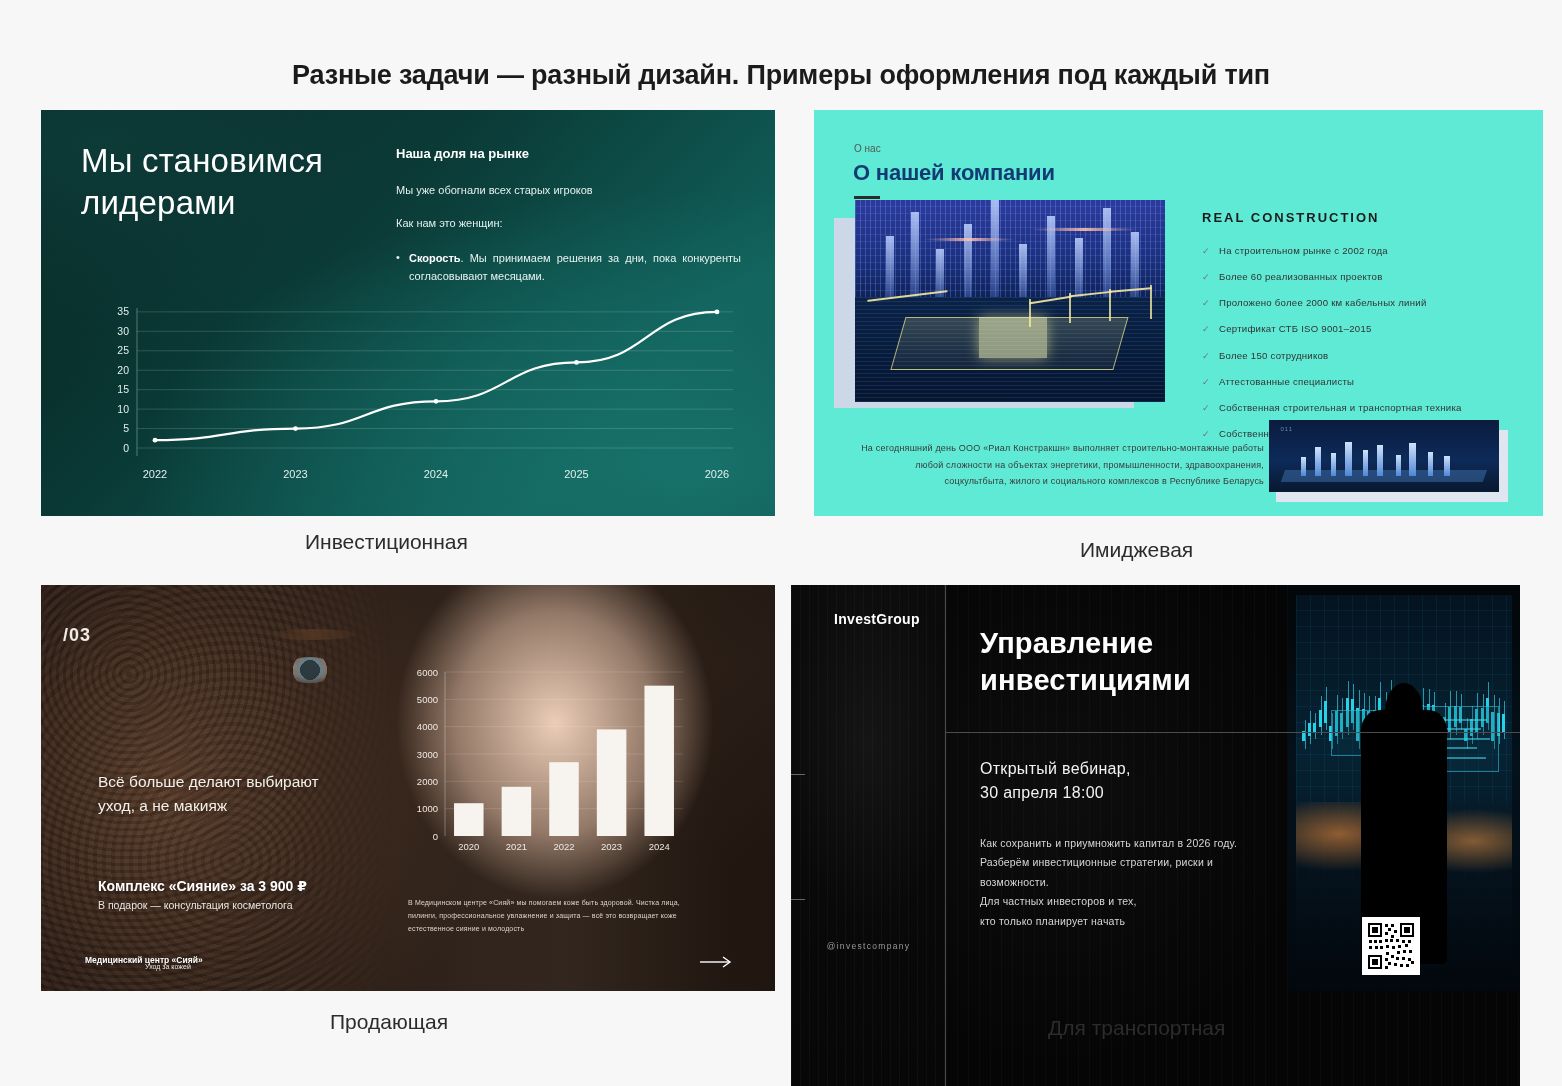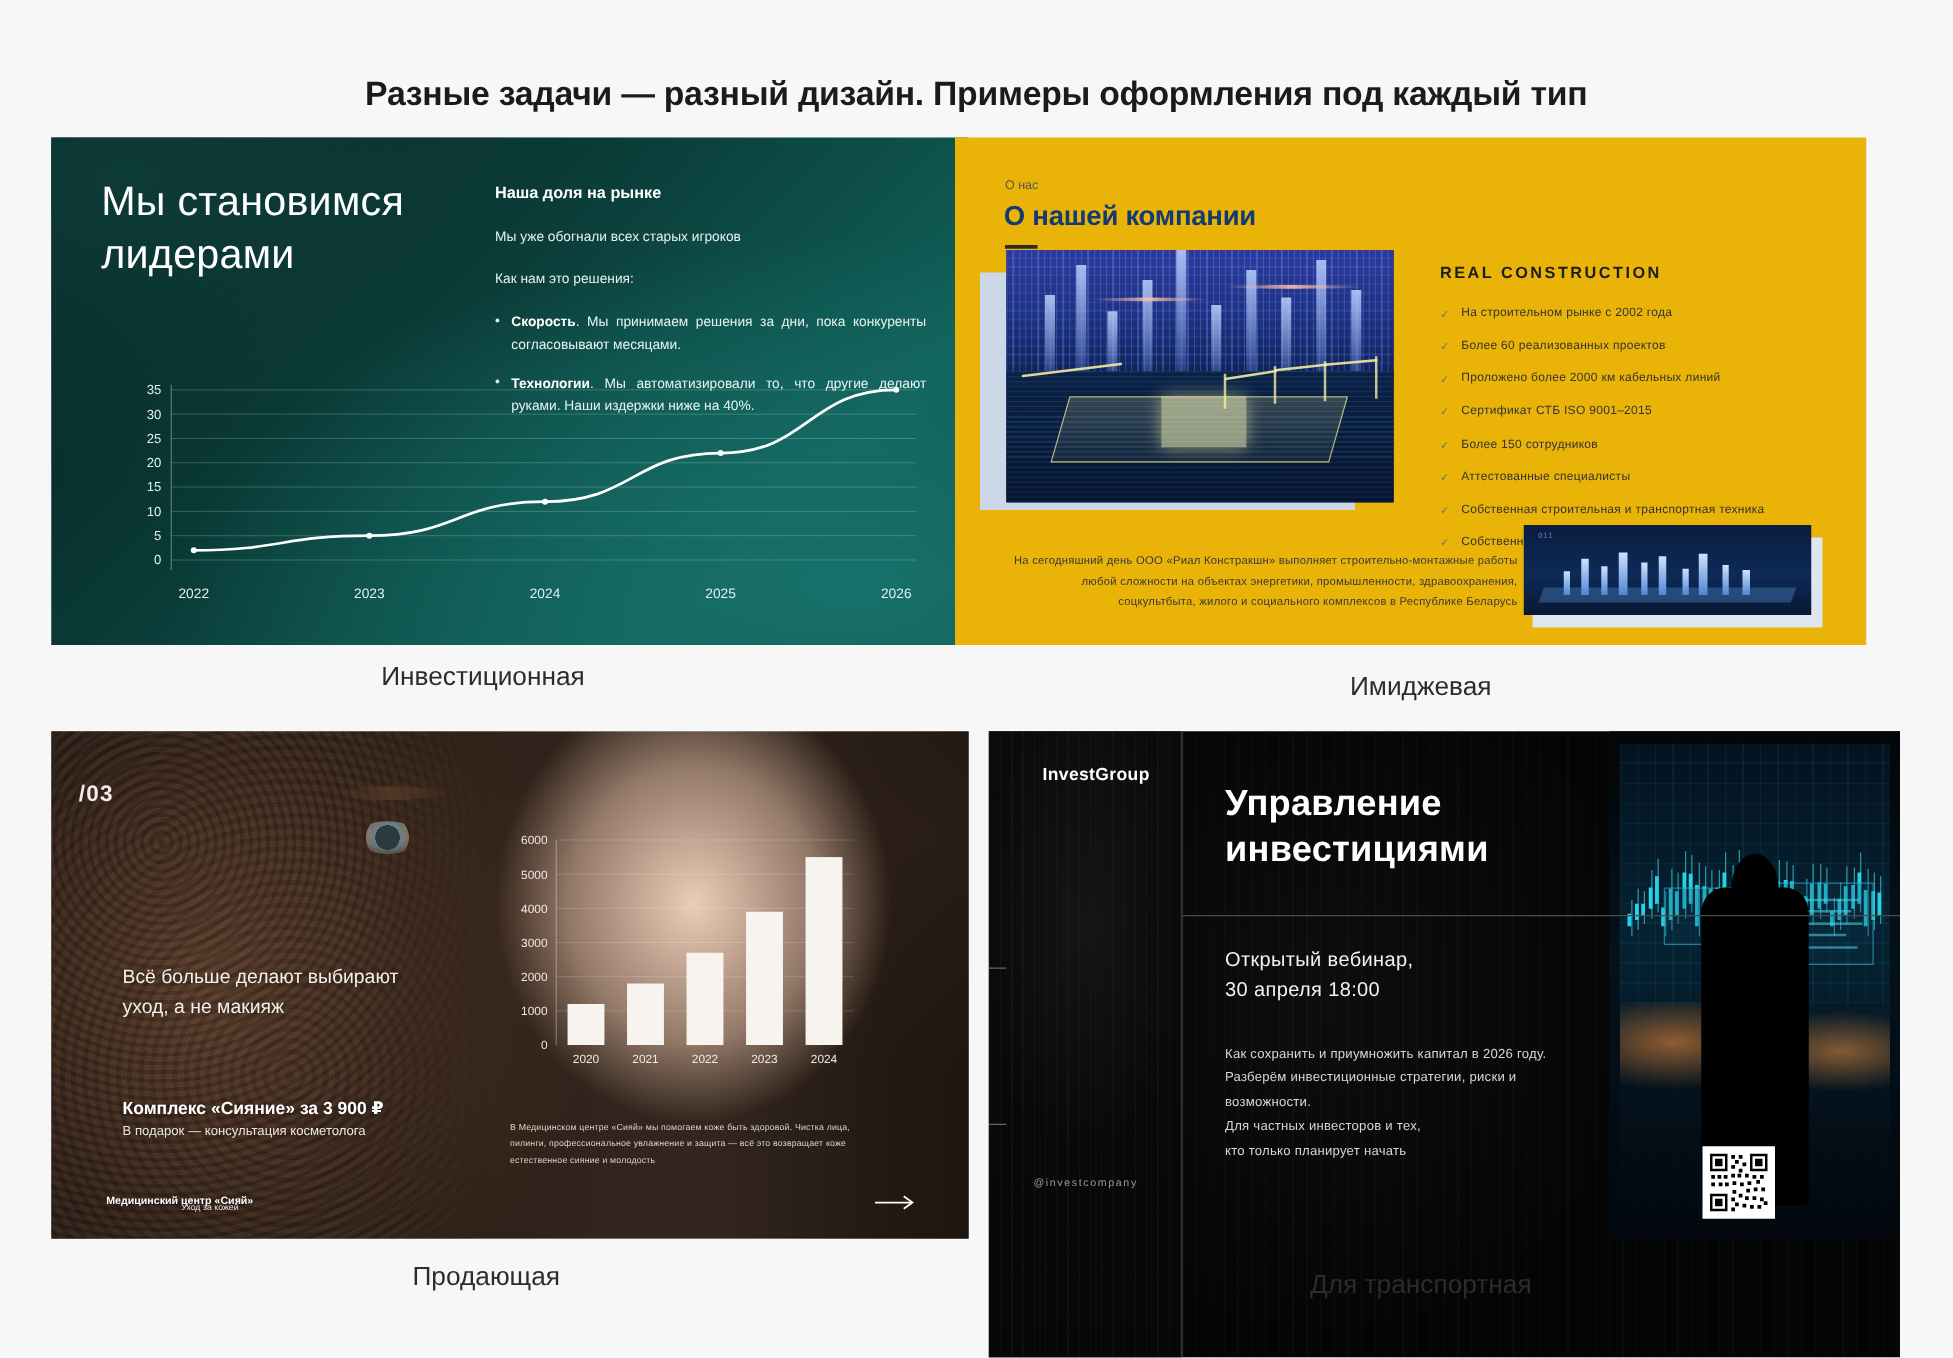--- a/index.html
+++ b/index.html
@@ -69,22 +69,22 @@
   .s1-bullets b { color: #ffffff; font-weight: 700; }
 
   .s1-chart { position: absolute; left: 52px; top: 190px; width: 650px; height: 185px; }
   .s1-chart svg { display: block; width: 650px; height: 185px; }
   .s1-ylab { font-size: 10.5px; fill: #dff0ed; }
   .s1-xlab { font-size: 11px; fill: #dff0ed; }
 
   
   .slide2 {
     position: absolute;
-    left: 764px; top: 110px; width: 729px; height: 406px;
-    background: #eab308;
+    left: 814px; top: 110px; width: 729px; height: 406px;
+    background: #5eead4;
     overflow: hidden;
   }
   .s2-kicker { position: absolute; left: 40px; top: 33px; font-size: 10px; color: #555; }
   .s2-title {
     position: absolute; left: 39px; top: 50px;
     font-size: 22px; font-weight: 700; color: #123a73; letter-spacing: -0.2px;
   }
   .s2-rule {
     position: absolute; left: 40px; top: 86px; width: 26px; height: 3px; background: #2b2b2b;
   }
@@ -362,24 +362,23 @@
 <div class="page">
 
   <h1 class="page-title">Разные задачи — разный дизайн. Примеры оформления под каждый тип</h1>
 
   <div class="slide1">
     <div class="s1-title">Мы становимся лидерами</div>
 
     <div class="s1-right">
       <div class="s1-sub">Наша доля на рынке</div>
       <div class="s1-line">Мы уже обогнали всех старых игроков</div>
-      <div class="s1-line">Как нам это решения:</div>
+      <div class="s1-line">Как нам это женщин:</div>
       <ul class="s1-bullets">
         <li><b>Скорость</b><span>. Мы принимаем решения за дни, пока конкуренты согласовывают месяцами.</span></li>
-        <li><b>Технологии</b><span>. Мы автоматизировали то, что другие делают руками. Наши издержки ниже на 40%.</span></li>
       </ul>
     </div>
 
     <div class="s1-chart">
       <svg id="svg-line" viewBox="0 0 650 185" preserveAspectRatio="none">
           <line x1="44" x2="640" y1="148" y2="148" stroke="rgba(225,245,242,0.22)" stroke-width="0.8"></line>
           <text x="36" y="151.5" text-anchor="end" class="s1-ylab">0</text>
           <line x1="44" x2="640" y1="128.55555555555554" y2="128.55555555555554" stroke="rgba(225,245,242,0.22)" stroke-width="0.8"></line>
           <text x="36" y="132.05555555555554" text-anchor="end" class="s1-ylab">5</text>
           <line x1="44" x2="640" y1="109.11111111111111" y2="109.11111111111111" stroke="rgba(225,245,242,0.22)" stroke-width="0.8"></line>

